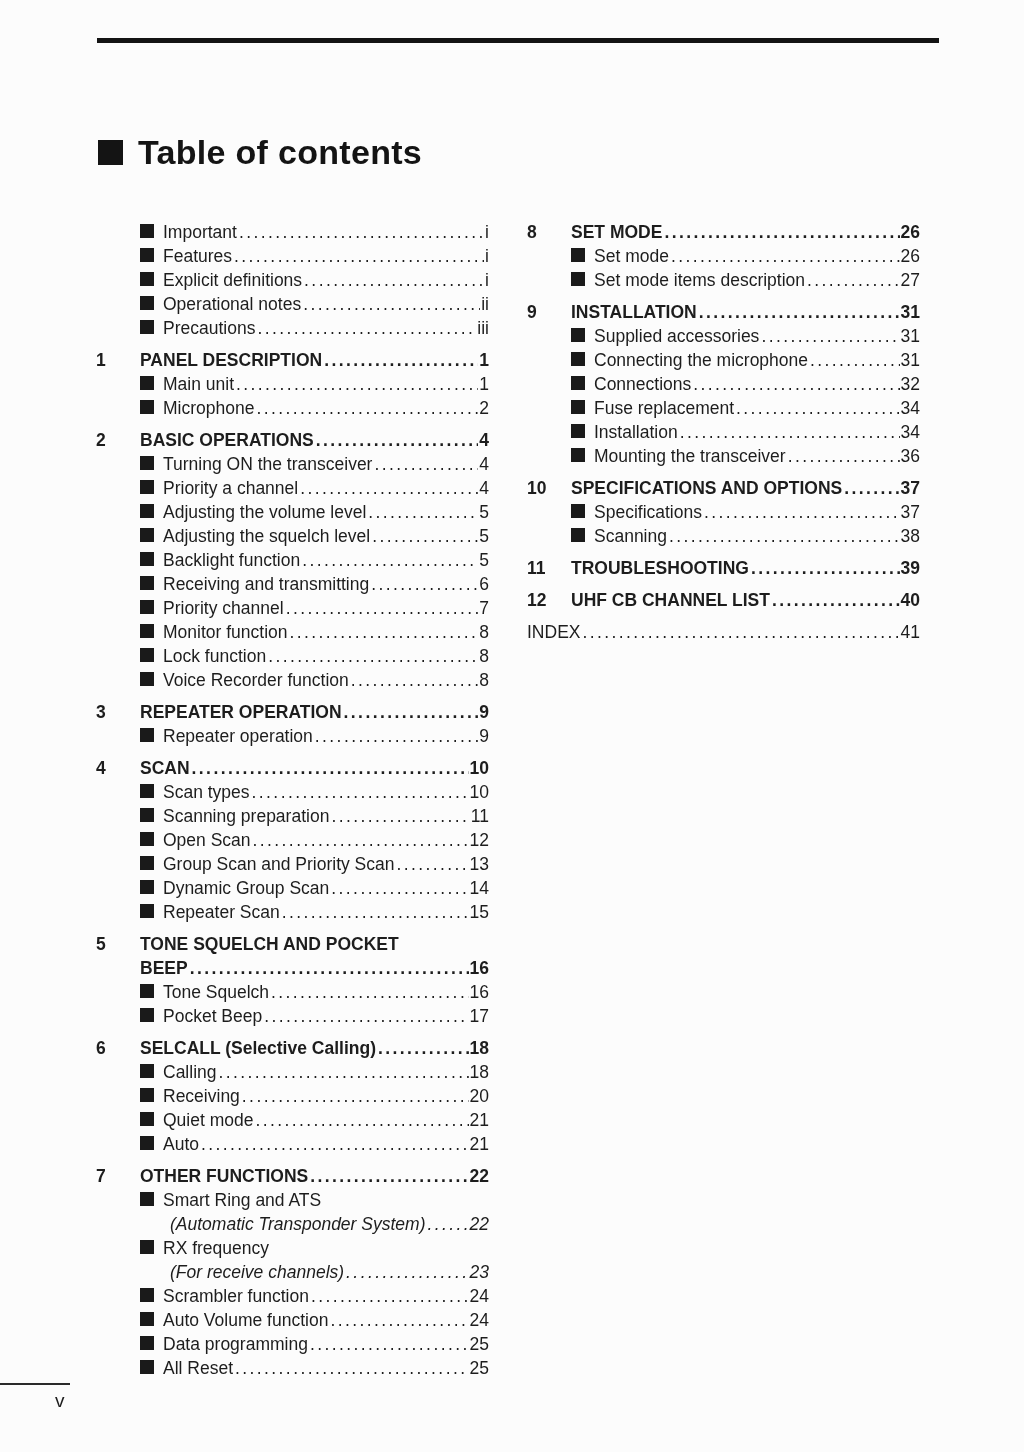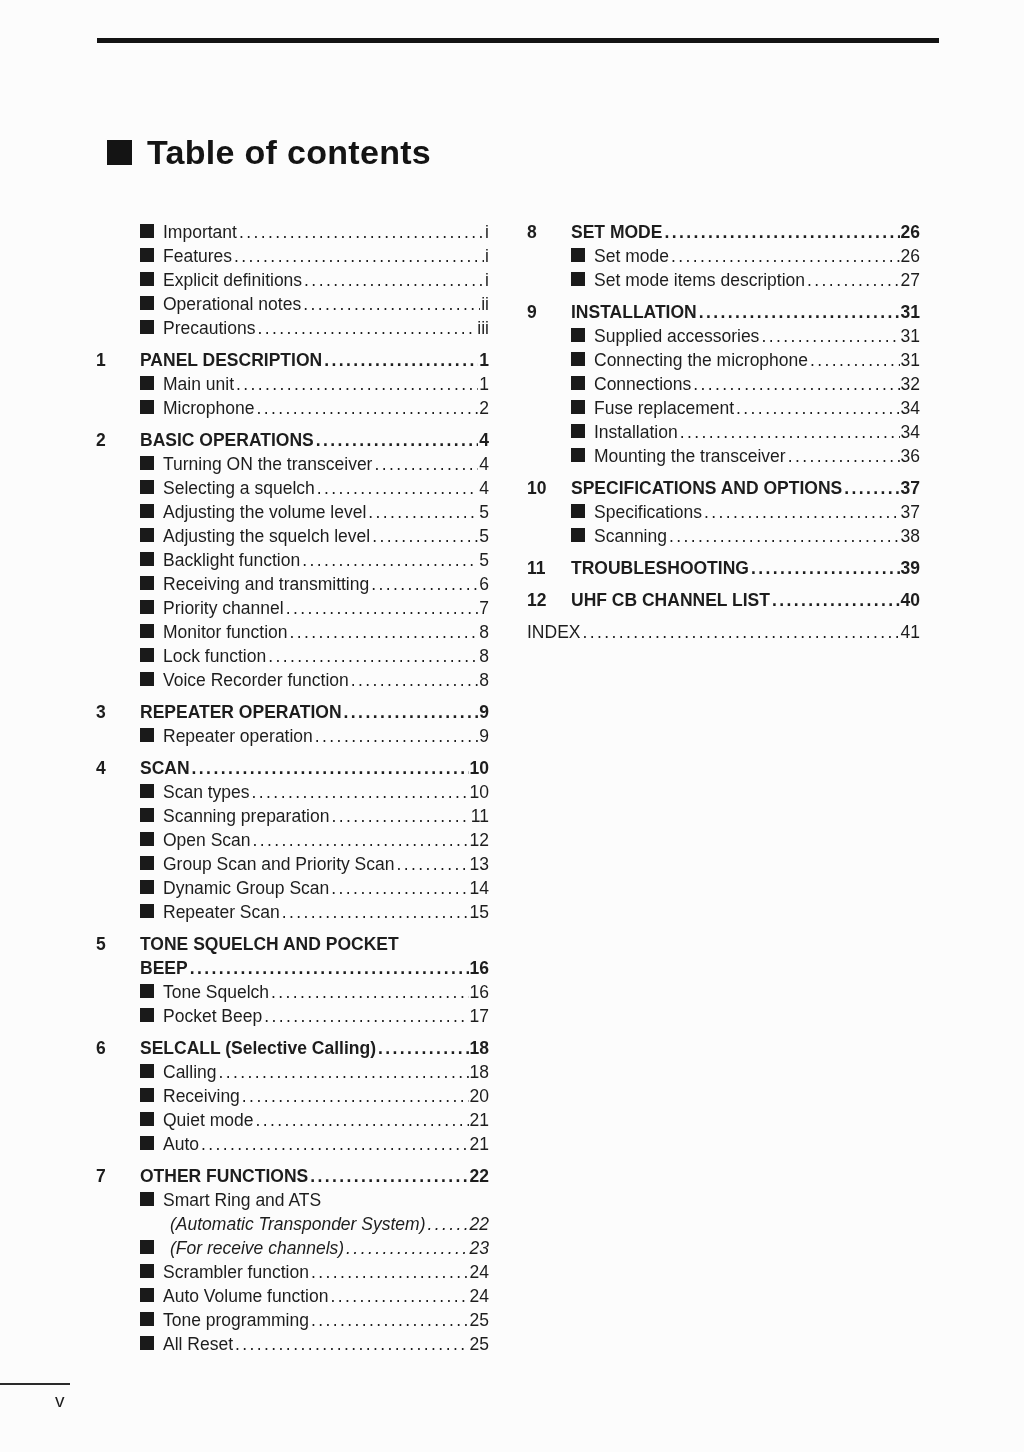--- a/index.html
+++ b/index.html
@@ -22,21 +22,20 @@
     position: absolute;
     left: 97px; top: 38px;
     width: 842px; height: 5px;
     background: #141414;
   }
   .title-row {
     position: absolute;
     left: 98px; top: 133px;
     display: flex;
     align-items: flex-start;
-    margin-left: 9px;
   }
   .title-square {
     width: 25px; height: 25px;
     background: #141414;
     margin: 7px 15px 0 0;
     flex: none;
   }
   .title-text {
     font-size: 34px;
     font-weight: 700;
@@ -209,21 +208,21 @@
                 <span class="lab">Turning ON the transceiver</span>
                 <span class="leader">........................................................................................................................</span>
                 <span class="pg">4</span>
               </div>
             </span>
           </div>
           <div class="item">
             <span class="bullet"></span>
             <span class="item-body">
               <div class="toc-line">
-                <span class="lab">Selecting a squelch</span>
+                <span class="lab">Priority a channel</span>
                 <span class="leader">........................................................................................................................</span>
                 <span class="pg">4</span>
               </div>
             </span>
           </div>
           <div class="item">
             <span class="bullet"></span>
             <span class="item-body">
               <div class="toc-line">
                 <span class="lab">Adjusting the volume level</span>
@@ -504,20 +503,23 @@
               <div class="toc-line cont">
                 <span class="lab">(Automatic Transponder System)</span>
                 <span class="leader">........................................................................................................................</span>
                 <span class="pg">22</span>
               </div>
             </span>
           </div>
           <div class="item">
             <span class="bullet"></span>
             <span class="item-body">
+              <div class="toc-line">
+                <span class="lab">RX frequency</span>
+              </div>
               <div class="toc-line cont">
                 <span class="lab">(For receive channels)</span>
                 <span class="leader">........................................................................................................................</span>
                 <span class="pg">23</span>
               </div>
             </span>
           </div>
           <div class="item">
             <span class="bullet"></span>
             <span class="item-body">
@@ -535,21 +537,21 @@
                 <span class="lab">Auto Volume function</span>
                 <span class="leader">........................................................................................................................</span>
                 <span class="pg">24</span>
               </div>
             </span>
           </div>
           <div class="item">
             <span class="bullet"></span>
             <span class="item-body">
               <div class="toc-line">
-                <span class="lab">Tone programming</span>
+                <span class="lab">Data programming</span>
                 <span class="leader">........................................................................................................................</span>
                 <span class="pg">25</span>
               </div>
             </span>
           </div>
           <div class="item">
             <span class="bullet"></span>
             <span class="item-body">
               <div class="toc-line">
                 <span class="lab">All Reset</span>

